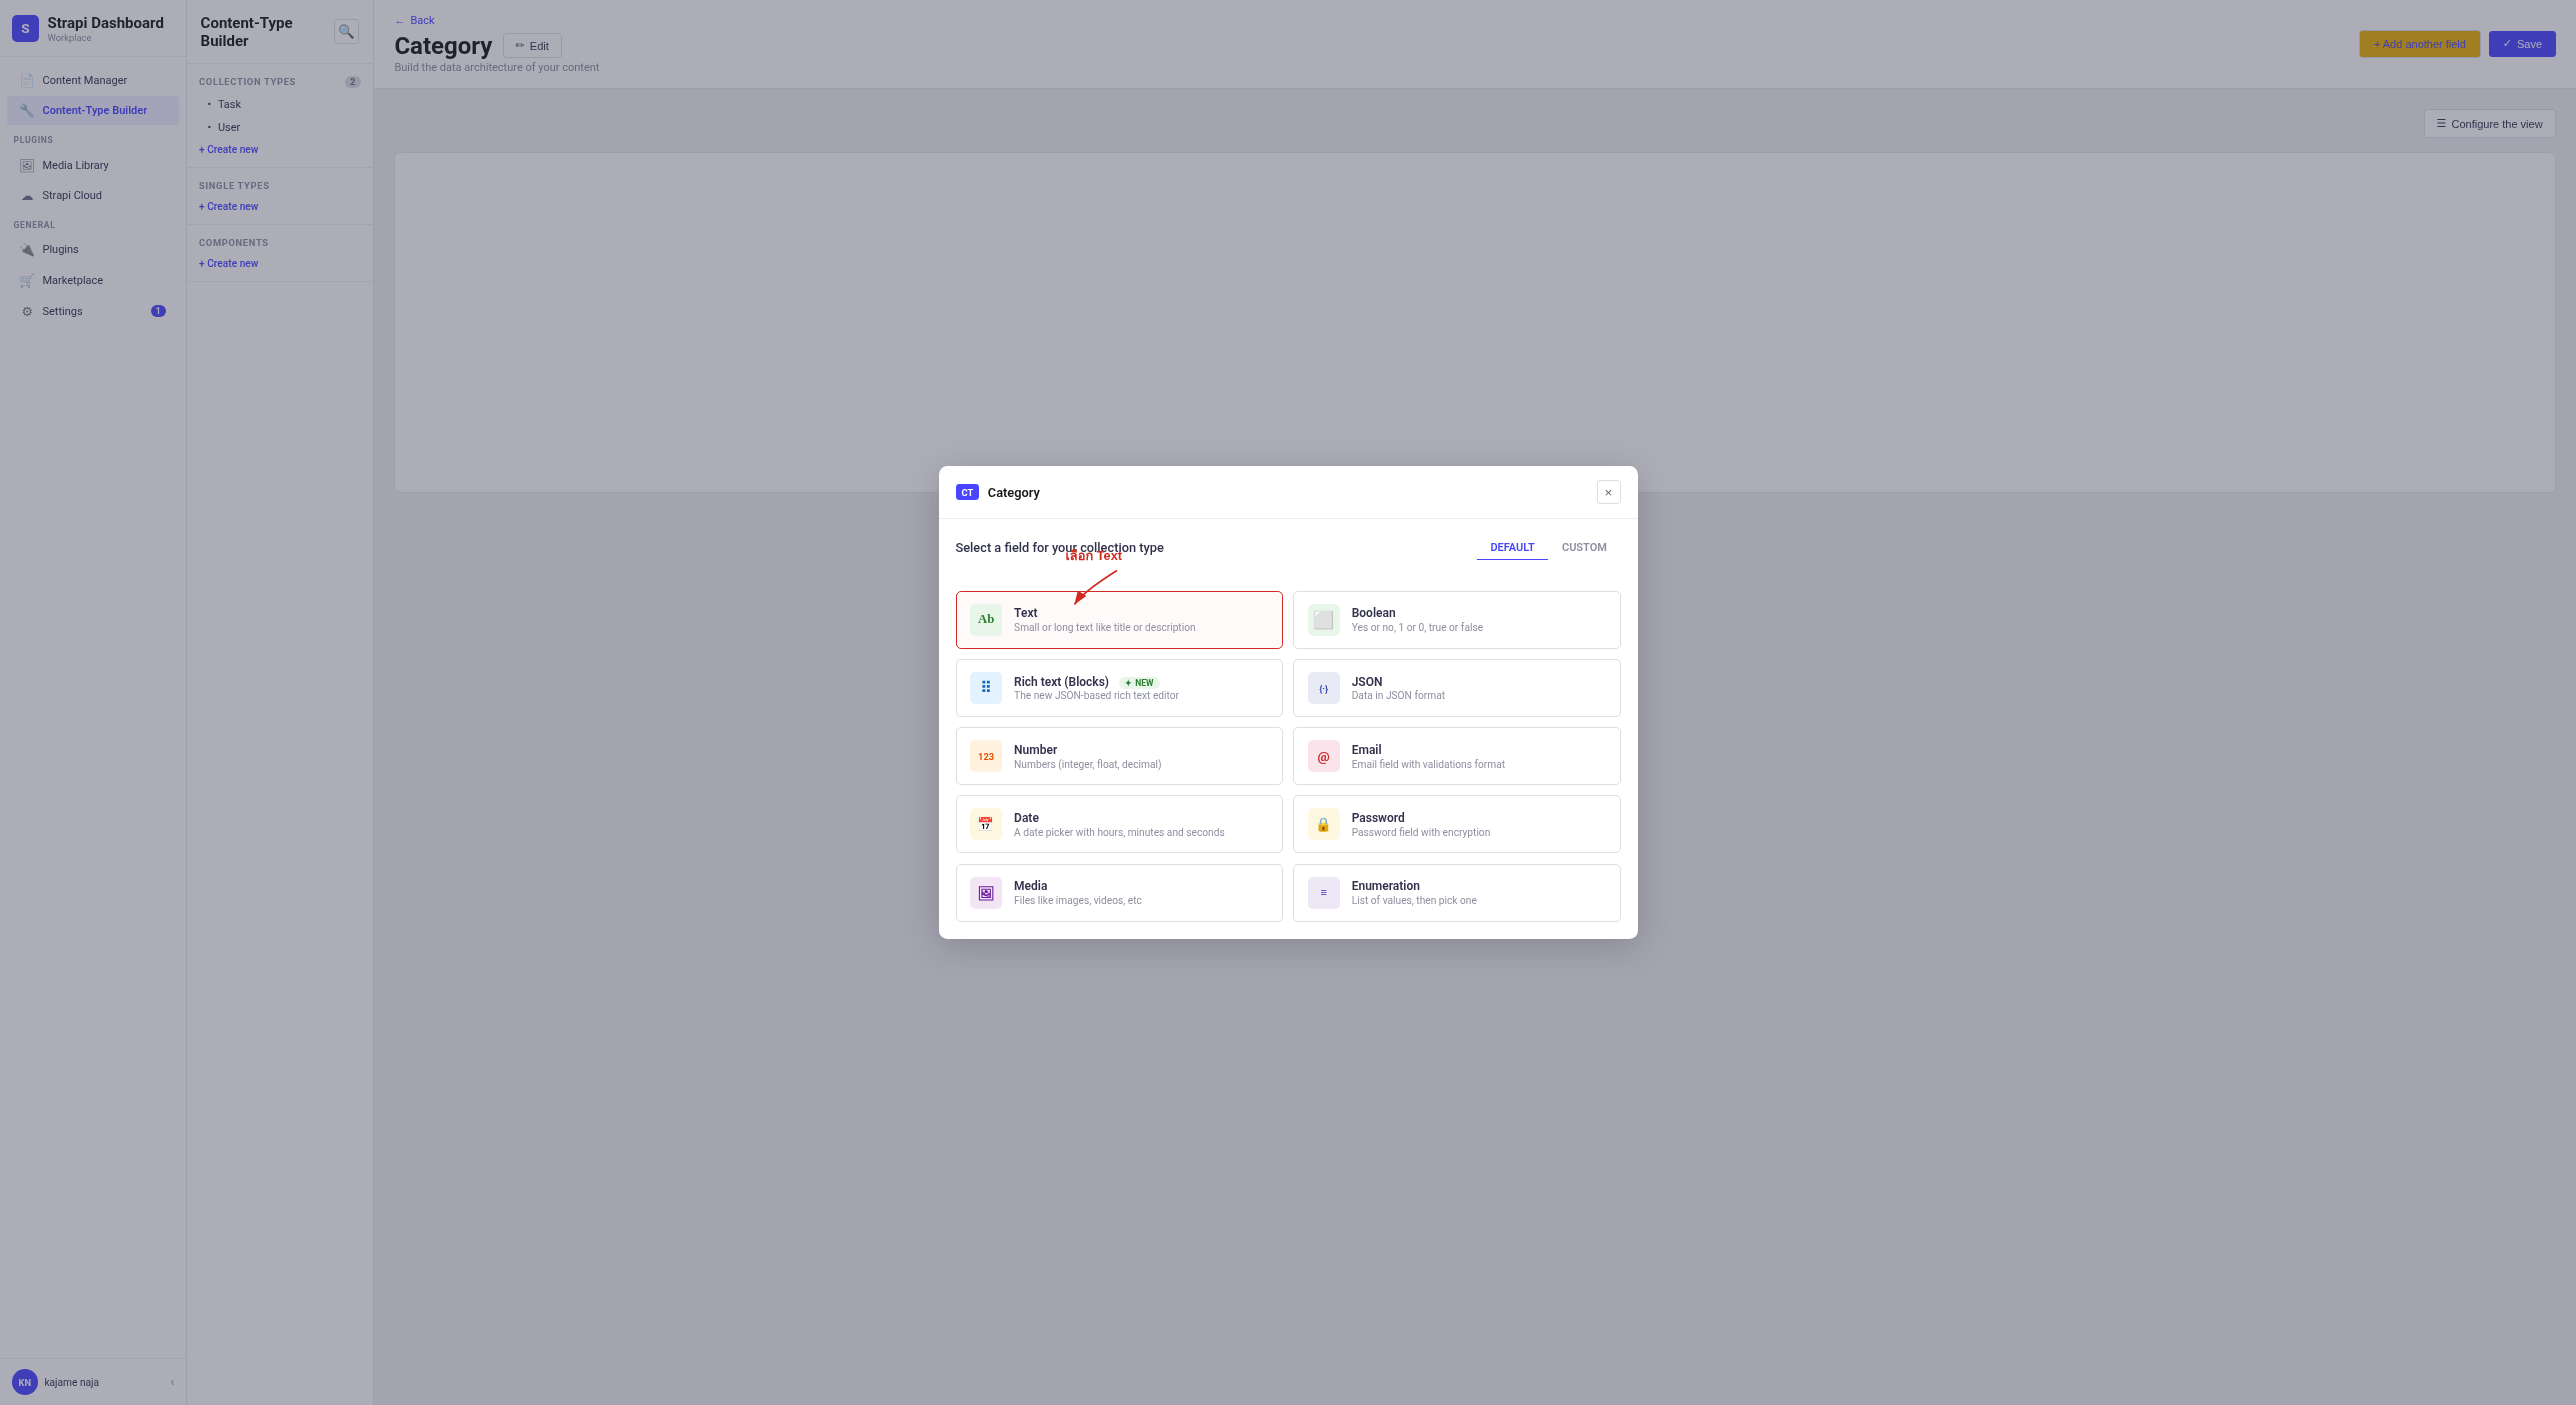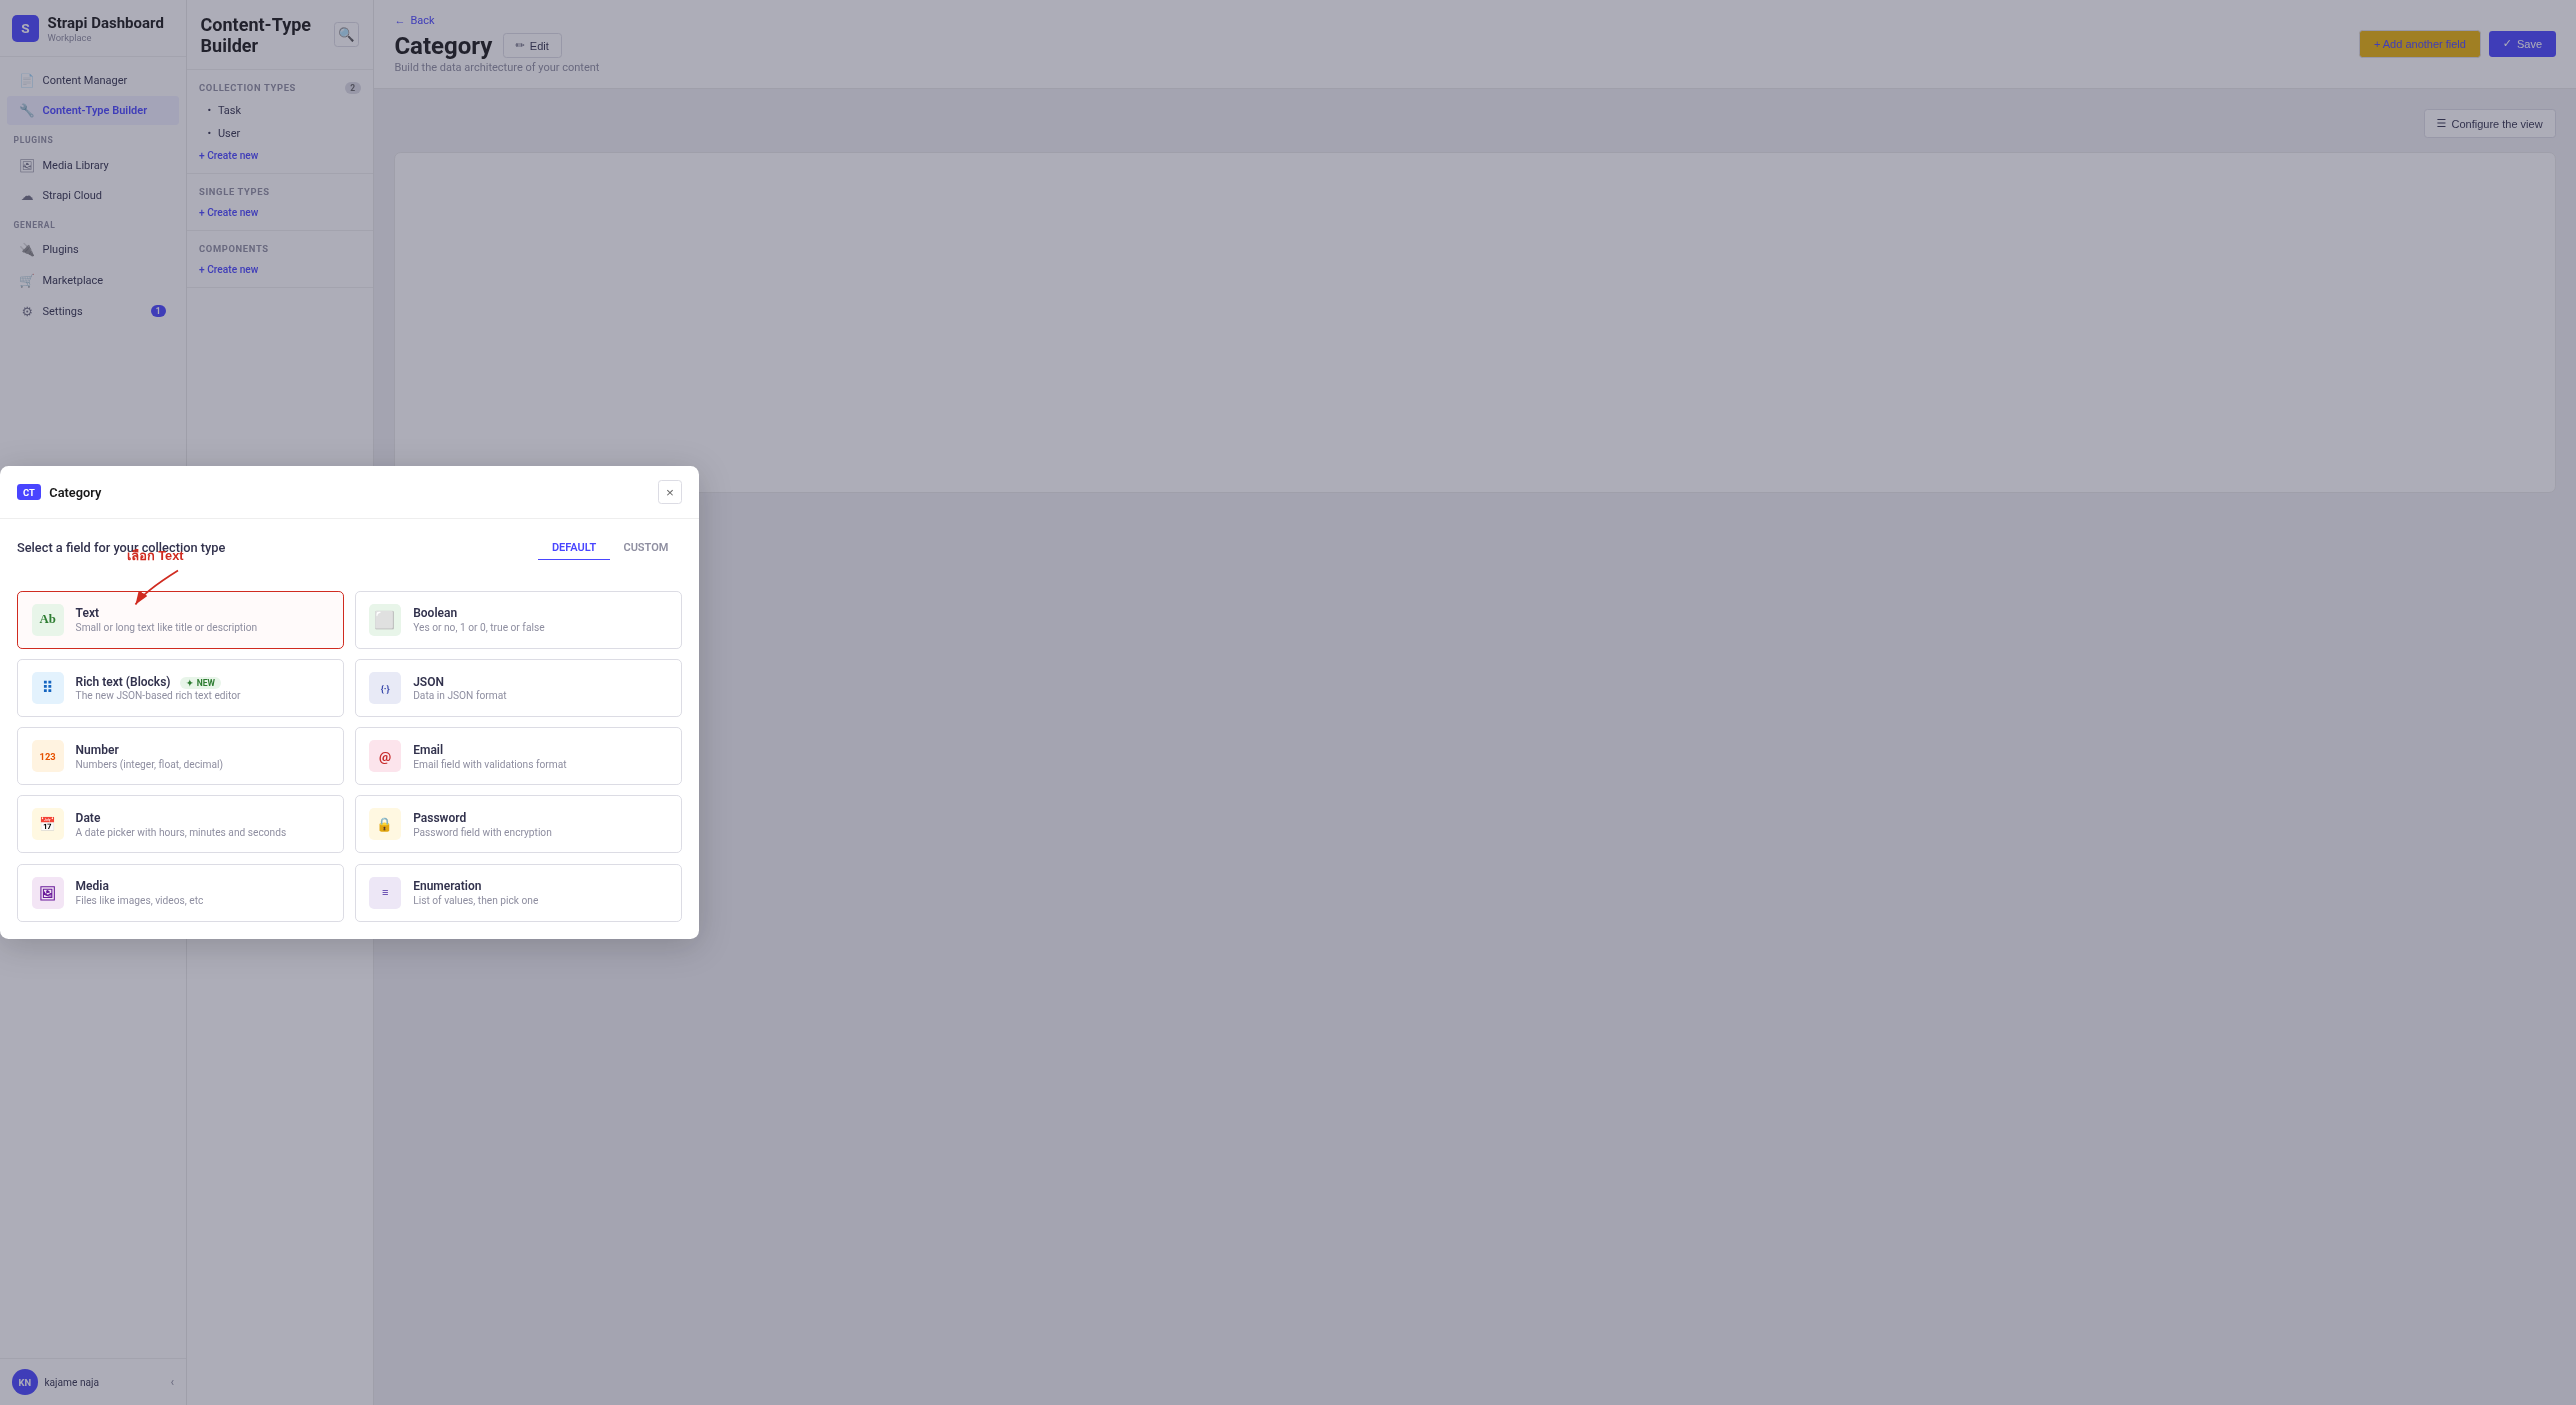--- a/index.html
+++ b/index.html
@@ -114,21 +114,21 @@
       height: 100vh;
       flex-shrink: 0;
     }
     .left-panel-header {
       display: flex;
       align-items: center;
       justify-content: space-between;
       padding: 13.6px;
       border-bottom: 0.9px solid #eee;
     }
-    .left-panel-title { font-weight: 700; font-size: 18px; color: #181818; }
+    .left-panel-title { font-weight: 700; font-size: 15px; color: #181818; }
     .search-btn {
       width: 25.6px;
       height: 25.6px;
       border: 0.9px solid #dcdce4;
       border-radius: 3.4px;
       display: flex;
       align-items: center;
       justify-content: center;
       cursor: pointer;
       background: white;
@@ -271,21 +271,21 @@
       margin-top: 43px;
     }
 
     
     .modal-overlay {
       position: fixed;
       top: 0; left: 0; right: 0; bottom: 0;
       background: rgba(50,50,77,0.4);
       display: flex;
       align-items: center;
-      justify-content: flex-start;
+      justify-content: center;
       z-index: 100;
     }
     .modal {
       background: white;
       border-radius: 8.5px;
       width: 699px;
       max-height: 477px;
       overflow: hidden;
       display: flex;
       flex-direction: column;

